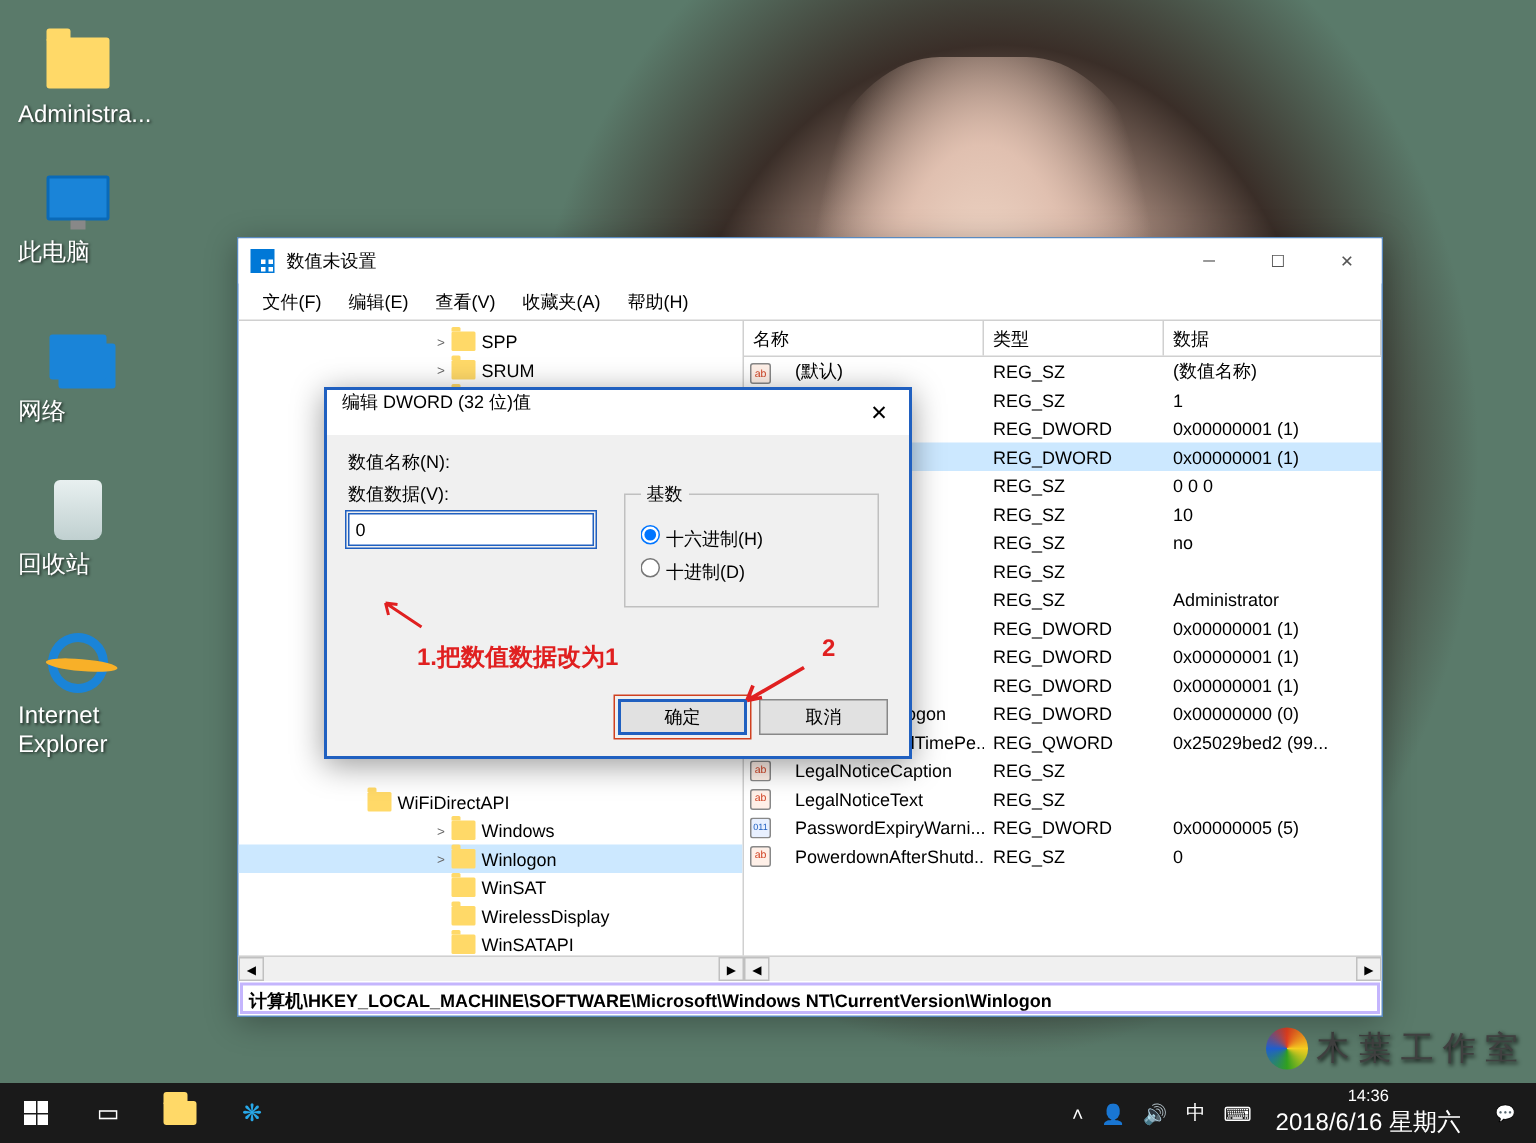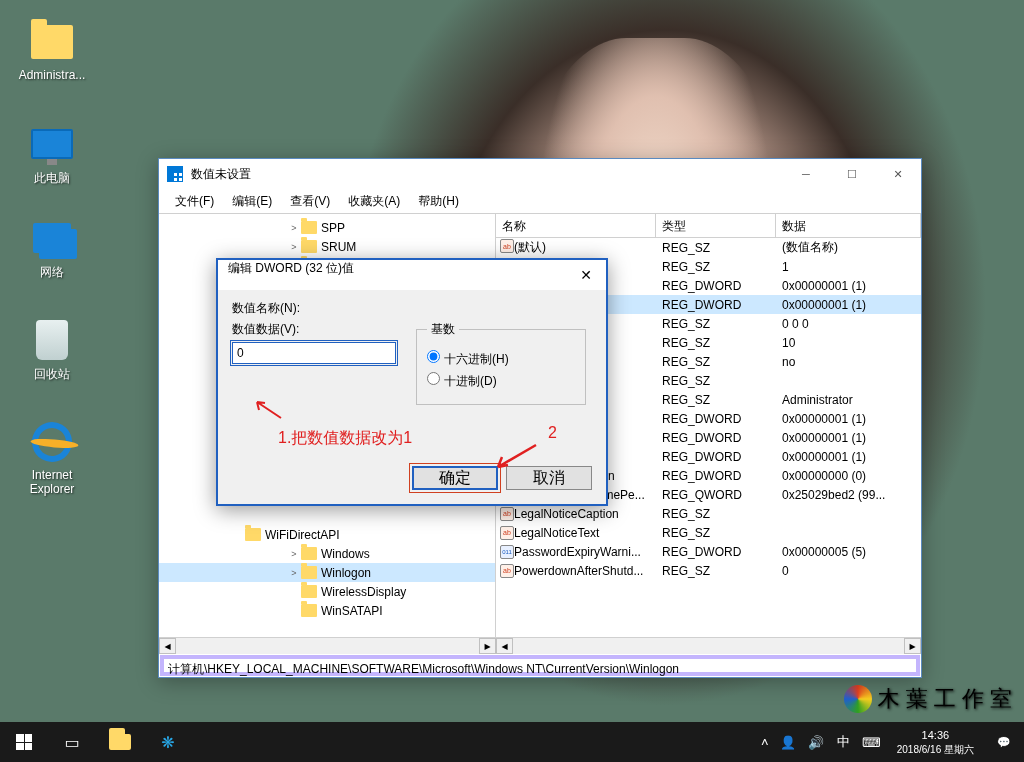--- a/index.html
+++ b/index.html
@@ -1,29 +1,29 @@
 <!DOCTYPE html>
 <html><head>
 <meta charset="utf-8">
 <style>
 * { margin: 0; padding: 0; box-sizing: border-box; font-family: "Microsoft YaHei", "Segoe UI", sans-serif; }
 body { width: 1024px; height: 762px; overflow: hidden; position: relative; background: #88a090; }
 .wallpaper { position:absolute; inset:0; background: radial-gradient(ellipse 400px 500px at 65% 40%, #e8d0c0 0%, #d4b0a0 30%, #3a2e28 55%, #5a7a6a 80%); }
 .wallpaper::before{content:"";position:absolute;left:50%;top:5%;width:28%;height:75%;background:radial-gradient(ellipse at 50% 40%, #f0d8c8 15%, #e0c0b0 35%, transparent 60%);border-radius:40%;}
-.desk-icon { position:absolute; width:80px; text-align:center; color:#fff; font-size:12px; text-shadow:1px 1px 2px rgba(0,0,0,.7); cursor:pointer; }
+.desk-icon { position:absolute; width:80px; color:#fff; font-size:16px; text-shadow:1px 1px 2px rgba(0,0,0,.7); cursor:pointer; }
 .desk-icon .ic { width:48px; height:48px; margin:0 auto 2px; display:flex; align-items:center; justify-content:center; }
 .folder-ico{width:42px;height:34px;background:#ffd968;border-radius:2px;position:relative;}
 .folder-ico::before{content:"";position:absolute;top:-6px;left:0;width:16px;height:8px;background:#ffd968;border-radius:2px 2px 0 0;}
 .pc-ico{width:42px;height:30px;background:#1a84d8;border-radius:2px;position:relative;border:2px solid #0a6ab8;}
 .pc-ico::after{content:"";position:absolute;bottom:-8px;left:14px;width:10px;height:6px;background:#888;}
 .net-ico{width:38px;height:30px;background:#1a84d8;border-radius:2px;position:relative;box-shadow:6px 6px 0 #1a84d8;}
 .bin-ico{width:32px;height:40px;background:linear-gradient(#e8f0f0,#c0d0d0);border-radius:4px 4px 6px 6px;position:relative;}
 .ie-ico{width:40px;height:40px;border:6px solid #1a84d8;border-radius:50%;position:relative;transform:rotate(-15deg);}
 .ie-ico::after{content:"";position:absolute;top:12px;left:-8px;width:48px;height:8px;background:#f8b028;border-radius:50%;transform:rotate(20deg);}
-.watermark{position:absolute;right:12px;bottom:48px;display:flex;align-items:center;color:#000000;font-size:22px;font-family:"STKaiti",serif;text-shadow:1px 1px 3px #000;}
+.watermark{position:absolute;right:12px;bottom:48px;display:flex;align-items:center;color:#404040;font-size:22px;font-family:"STKaiti",serif;text-shadow:1px 1px 3px #000;}
 .wm-logo{width:28px;height:28px;border-radius:50%;background:conic-gradient(#e84020,#f8d020,#30a020,#2060d0,#e84020);margin-right:6px;}
 
 .regedit { position:absolute; left:158px; top:158px; width:764px; height:520px; background:#fff; border:1px solid #5a8ac0; box-shadow:0 4px 20px rgba(0,0,0,.3); display:flex; flex-direction:column; }
 .titlebar { height:30px; display:flex; align-items:center; padding-left:8px; background:#fff; }
 .titlebar .app-ico{width:16px;height:16px;background:#0078d7;margin-right:8px;display:flex;align-items:center;justify-content:center;}
 .titlebar .app-ico::before{content:"";width:3px;height:3px;background:#fff;box-shadow:5px 0 #fff,0 5px #fff,5px 5px #fff;}
 .win-ctrl{margin-left:auto;display:flex;}
 .win-btn{width:46px;height:30px;display:flex;align-items:center;justify-content:center;font-size:11px;color:#555;}
 .menubar{height:24px;display:flex;align-items:center;padding-left:8px;font-size:12px;gap:2px;}
 .menubar span{padding:2px 8px;}
@@ -34,48 +34,48 @@
 .fico{width:16px;height:13px;background:#ffd968;border-radius:1px;margin-right:4px;flex:none;position:relative;}
 .fico::before{content:"";position:absolute;top:-3px;left:0;width:6px;height:3px;background:#ffd968;border-radius:1px 1px 0 0;}
 .tree-item.sel{background:#cce8ff;}
 .list{flex:1;overflow:hidden;font-size:12px;position:relative;}
 .list-hdr{display:flex;height:24px;border-bottom:1px solid #d0d0d0;}
 .list-hdr > div{padding:4px 6px;border-right:1px solid #d0d0d0;}
 .col-n{width:160px;} .col-t{width:120px;} .col-d{flex:1;}
 .list-body{overflow-y:auto;}
 .row{display:flex;height:19px;align-items:center;}
 .row.sel{background:#cce8ff;}
-.row .cn{width:160px;padding-left:4px;display:flex;align-items:flex-start;gap:0;white-space:nowrap;overflow:hidden;}
+.row .cn{width:160px;padding-left:4px;display:flex;align-items:flex-end;gap:16px;white-space:nowrap;overflow:hidden;}
 .row .ct{width:120px;padding-left:6px;}
 .row .cd{flex:1;padding-left:6px;white-space:nowrap;}
 .vico{width:14px;height:14px;border:1px solid #888;border-radius:2px;display:flex;align-items:center;justify-content:center;font-size:7px;flex:none;}
 .vico.str{color:#d04020;background:#fff0e8;}
 .vico.bin{color:#2060c0;background:#e8f0ff;font-size:6px;}
-.statusbar{height:21px;border-top:1px solid #d0d0d0;font-size:12px;padding:2px 4px;border:4px solid #c4b5fd;margin:1px;}
+.statusbar{height:21px;border-top:1px solid #d0d0d0;font-size:12px;padding:2px 4px;border:2px solid #c4b5fd;margin:1px;font-weight:bold;}
 .hscroll{height:17px;background:#f0f0f0;border-top:1px solid #d0d0d0;display:flex;}
 .hscroll .arr{width:17px;background:#f0f0f0;border:1px solid #c0c0c0;font-size:8px;display:flex;align-items:center;justify-content:center;}
 .hscroll .track{flex:1;}
 
 .dlg{position:absolute;left:216px;top:258px;width:392px;height:248px;background:#f0f0f0;border:1px solid #888;box-shadow:0 4px 20px rgba(0,0,0,.4);z-index:10;border:2px solid #2060c0;}
 .dlg-title{height:30px;background:#fff;display:flex;align-items:flex-start;padding-left:10px;font-size:12px;}
 .dlg-close{margin-left:auto;width:40px;height:30px;display:flex;align-items:center;justify-content:center;font-size:14px;}
 .dlg-body{padding:10px 14px;font-size:12px;}
 .dlg-body label{display:block;margin-bottom:4px;}
 .name-field{width:100%;height:22px;border:1px solid #888;background:#fff;padding:2px 4px;font-size:12px;outline:1px solid #d04020;outline-offset:1px;}
 .row2{display:flex;gap:20px;}
 .val-field{width:164px;height:22px;border:1px solid #2060c0;background:#fff;padding:2px 4px;font-size:12px;outline:1px solid #2060c0;outline-offset:1px;}
 .radix{border:1px solid #c0c0c0;padding:8px 10px 10px;position:relative;width:170px;}
 .radix legend{font-size:12px;padding:0 4px;}
 .radix label{display:block;margin:4px 0;}
 .radix input{margin-right:4px;}
 .dlg-btns{position:absolute;bottom:14px;right:14px;display:flex;gap:8px;}
-.dlg-btn{width:86px;height:24px;border:1px solid #888;background:#e1e1e1;font-size:16px;}
+.dlg-btn{width:86px;height:24px;border:1px solid #888;background:#e1e1e1;font-size:12px;}
 .dlg-btn.ok{border:2px solid #2060c0;outline:1px solid #d04020;outline-offset:2px;}
 
-.anno{position:absolute;color:#e02020;font-size:16px;font-weight:400;z-index:20;pointer-events:none;}
+.anno{position:absolute;color:#e02020;font-size:16px;font-weight:700;z-index:20;pointer-events:none;}
 .arrow{position:absolute;z-index:20;pointer-events:none;}
 
 .taskbar{position:absolute;left:0;right:0;bottom:0;height:40px;background:#1a1a1a;display:flex;align-items:center;}
 .tb-btn{width:48px;height:40px;display:flex;align-items:center;justify-content:center;color:#fff;}
 .start{font-size:16px;}
 .win-logo{width:16px;height:16px;display:grid;grid-template:1fr 1fr/1fr 1fr;gap:1px;}
 .win-logo div{background:#fff;}
 .tray{margin-left:auto;display:flex;align-items:center;color:#fff;font-size:11px;height:40px;}
 .tray-ico{padding:0 6px;font-size:13px;}
 .clock{padding:0 10px;text-align:center;line-height:1.3;}
@@ -85,21 +85,21 @@
 <body>
 
 <div class="wallpaper"></div>
 
 <div class="desk-icon" style="left:12px;top:18px">
   <div class="ic">
       <div class="folder-ico"></div>
     </div>
   <div>Administra...</div>
 </div>
-<div class="desk-icon" style="left:12px;top:120px">
+<div class="desk-icon" style="left:12px;top:108px">
   <div class="ic">
       <div class="pc-ico"></div>
     </div>
   <div>此电脑</div>
 </div>
 <div class="desk-icon" style="left:12px;top:214px">
   <div class="ic">
       <div class="net-ico"></div>
     </div>
   <div>网络</div>
@@ -164,20 +164,25 @@
         </div>
         <div class="tree-item" style="padding-left: 128px;">
           <span class="exp">&gt;</span>
           <span class="fico"></span>
           <span>Windows</span>
         </div>
         <div class="tree-item sel" style="padding-left: 128px;">
           <span class="exp">&gt;</span>
           <span class="fico"></span>
           <span>Winlogon</span>
+        </div>
+        <div class="tree-item" style="padding-left: 128px;">
+          <span class="exp"></span>
+          <span class="fico"></span>
+          <span>WinSAT</span>
         </div>
         <div class="tree-item" style="padding-left: 128px;">
           <span class="exp"></span>
           <span class="fico"></span>
           <span>WirelessDisplay</span>
         </div>
         <div class="tree-item" style="padding-left: 128px;">
           <span class="exp"></span>
           <span class="fico"></span>
           <span>WinSATAPI</span>
@@ -399,17 +404,17 @@
     </div>
   <div class="tb-btn" style="color:#28a8e8">❋</div>
   <div class="tray">
     <span class="tray-ico">˄</span>
     <span class="tray-ico">👤</span>
     <span class="tray-ico">🔊</span>
     <span class="tray-ico">中</span>
     <span class="tray-ico">⌨</span>
     <div class="clock">
       <div>14:36</div>
-      <div style="font-size:10px">2018/6/16 星期六</div>
+      <div style="font-size:16px">2018/6/16 星期六</div>
     </div>
     <div class="notif">💬</div>
   </div>
 </div>
 
 </body></html>

